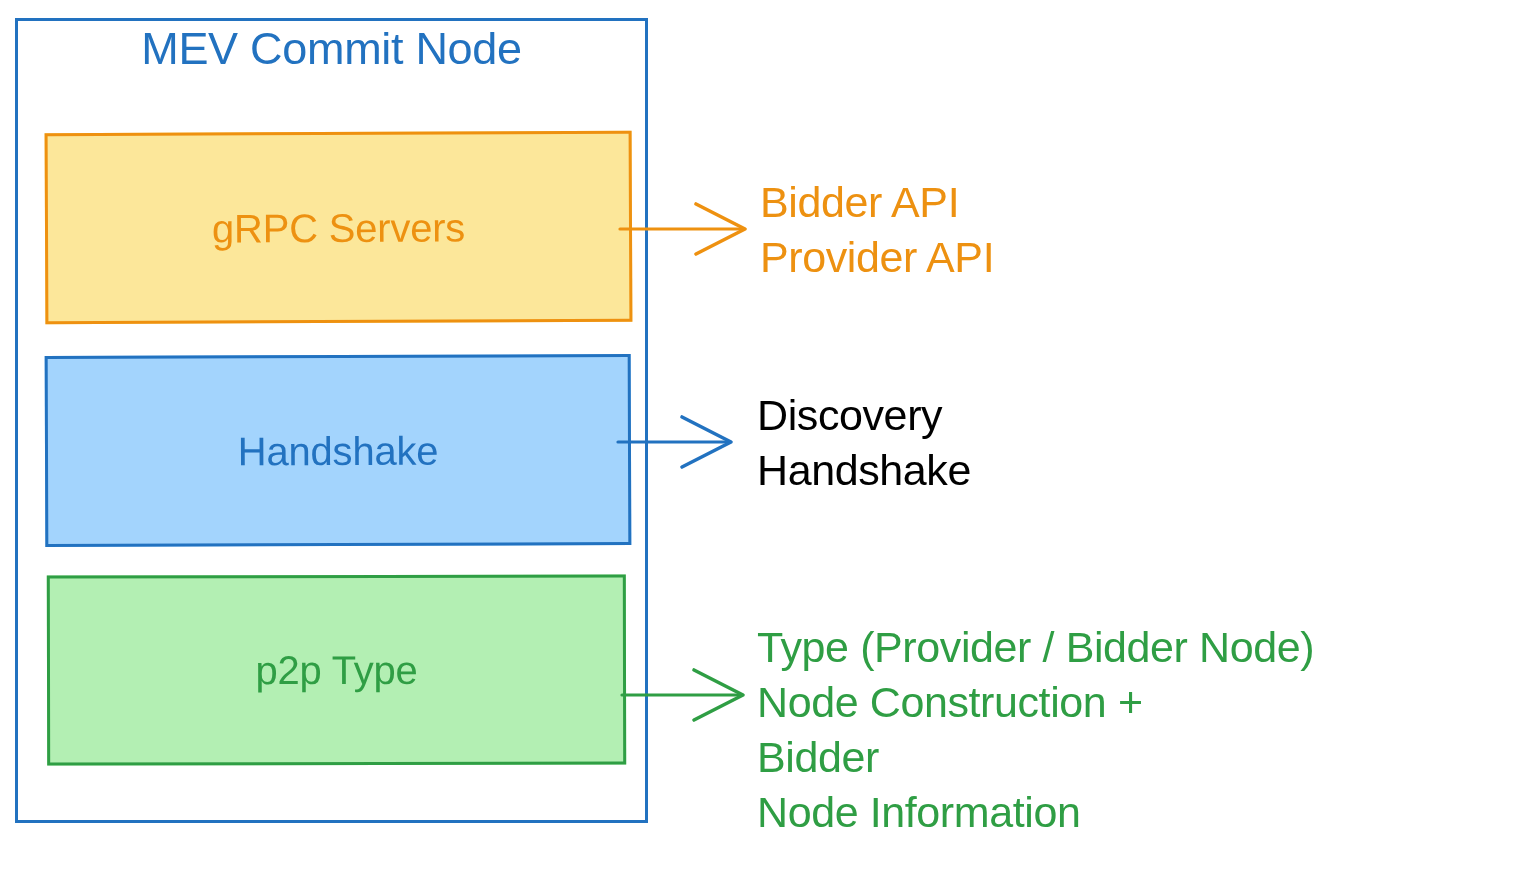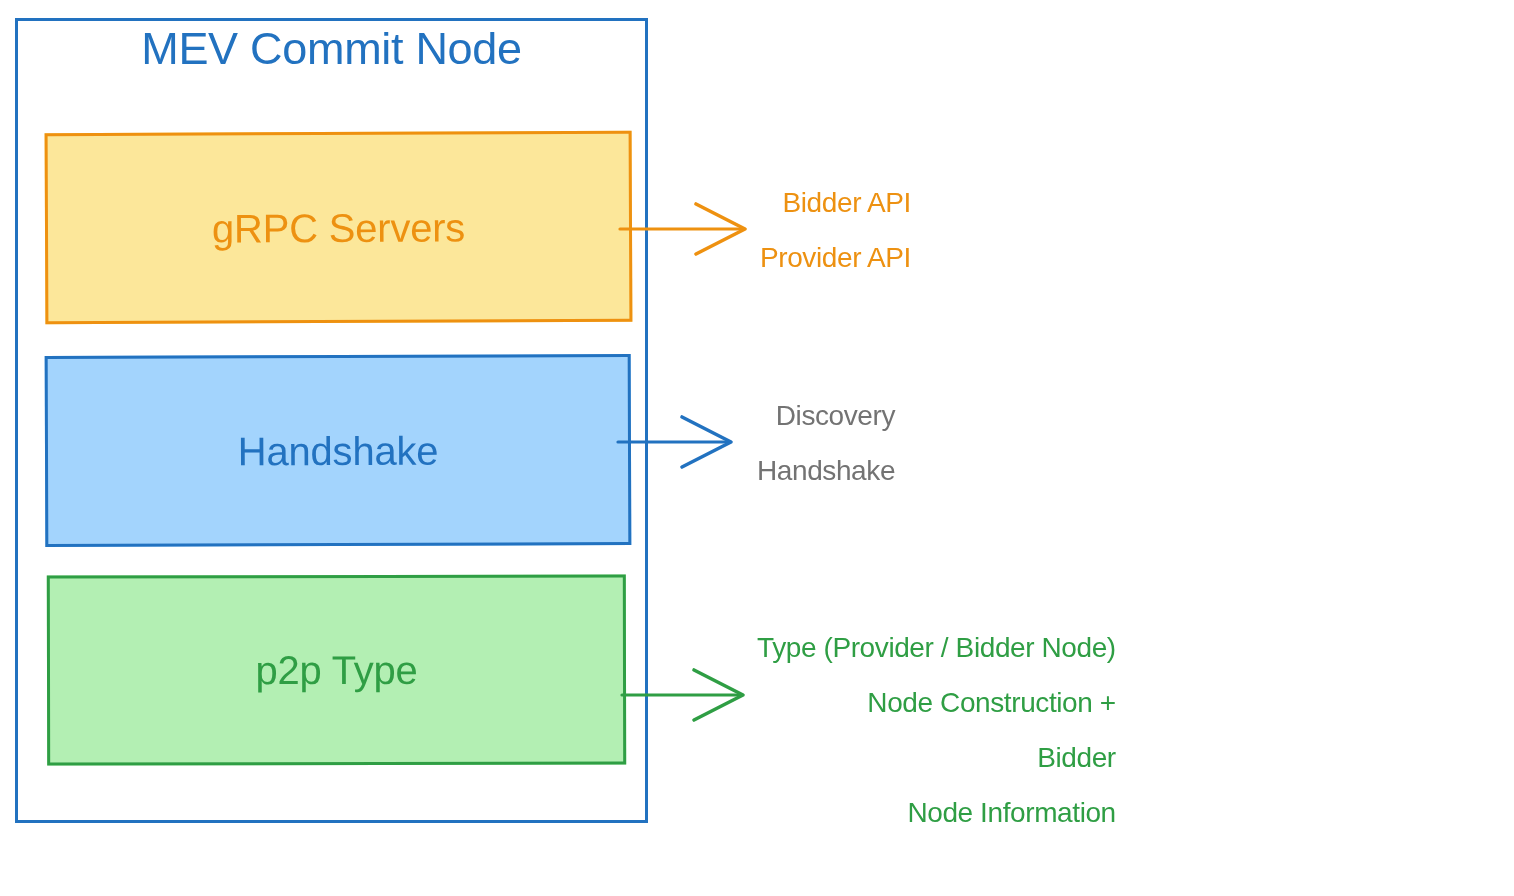--- a/index.html
+++ b/index.html
@@ -11,21 +11,20 @@
   body {
     font-family: "Liberation Sans", sans-serif;
     -webkit-font-smoothing: antialiased;
   }
   #canvas {
     position: relative;
     width: 1514px;
     height: 896px;
     background: #ffffff;
     overflow: hidden;
-    text-align: right;
   }
 
   
   .node-container {
     position: absolute;
     left: 15px;
     top: 18px;
     width: 633px;
     height: 805px;
     border: 3px solid #2272C0;
@@ -100,29 +99,29 @@
     position: absolute;
     overflow: visible;
   }
   .arrow-orange { left: 618px; top: 198px; }
   .arrow-blue   { left: 616px; top: 411px; }
   .arrow-green  { left: 620px; top: 664px; }
 
   
   .callout {
     position: absolute;
-    font-size: 28px;
+    font-size: 43px;
     line-height: 55px;
     letter-spacing: -0.4px;
     white-space: nowrap;
   }
   .callout .line { display: block; }
 
   .callout-api       { left: 760px; top: 175px; color: #ED9111; }
-  .callout-protocols { left: 757px; top: 388px; color: #737373; }
+  .callout-protocols { left: 757px; top: 388px; color: #000000; }
   .callout-p2p       { left: 757px; top: 620px; color: #2F9E44; }
 </style>
 </head>
 <body>
 
 <div id="canvas">
 
   <div class="node-container"></div>
 
   <div class="node-title">MEV Commit Node</div>

